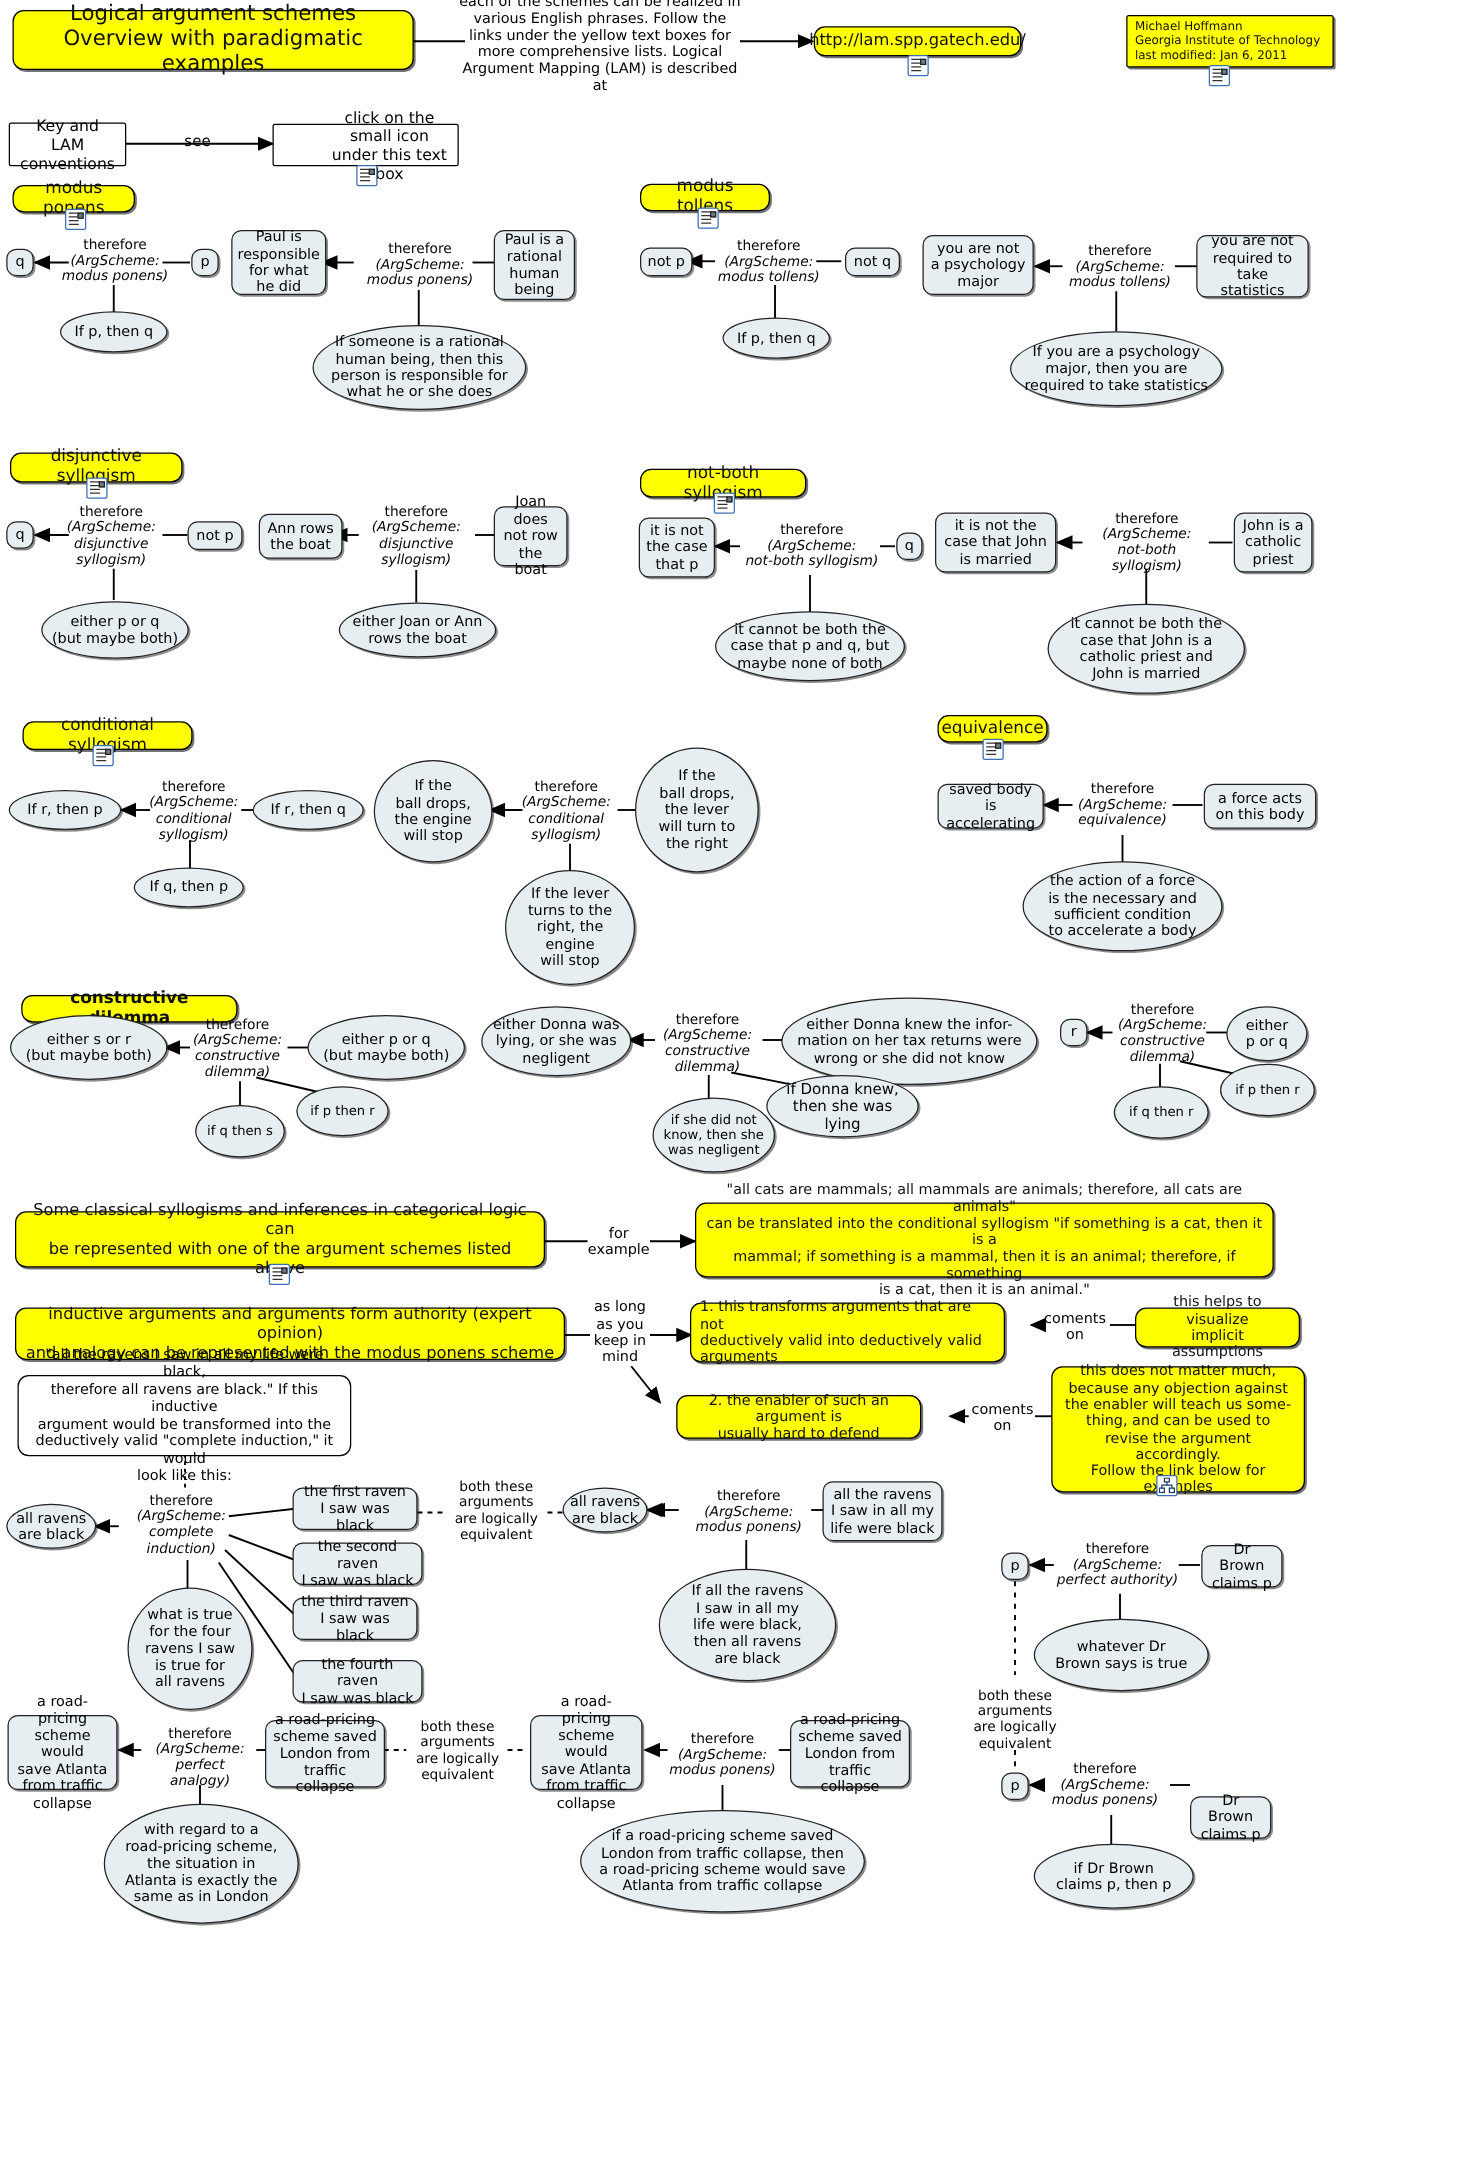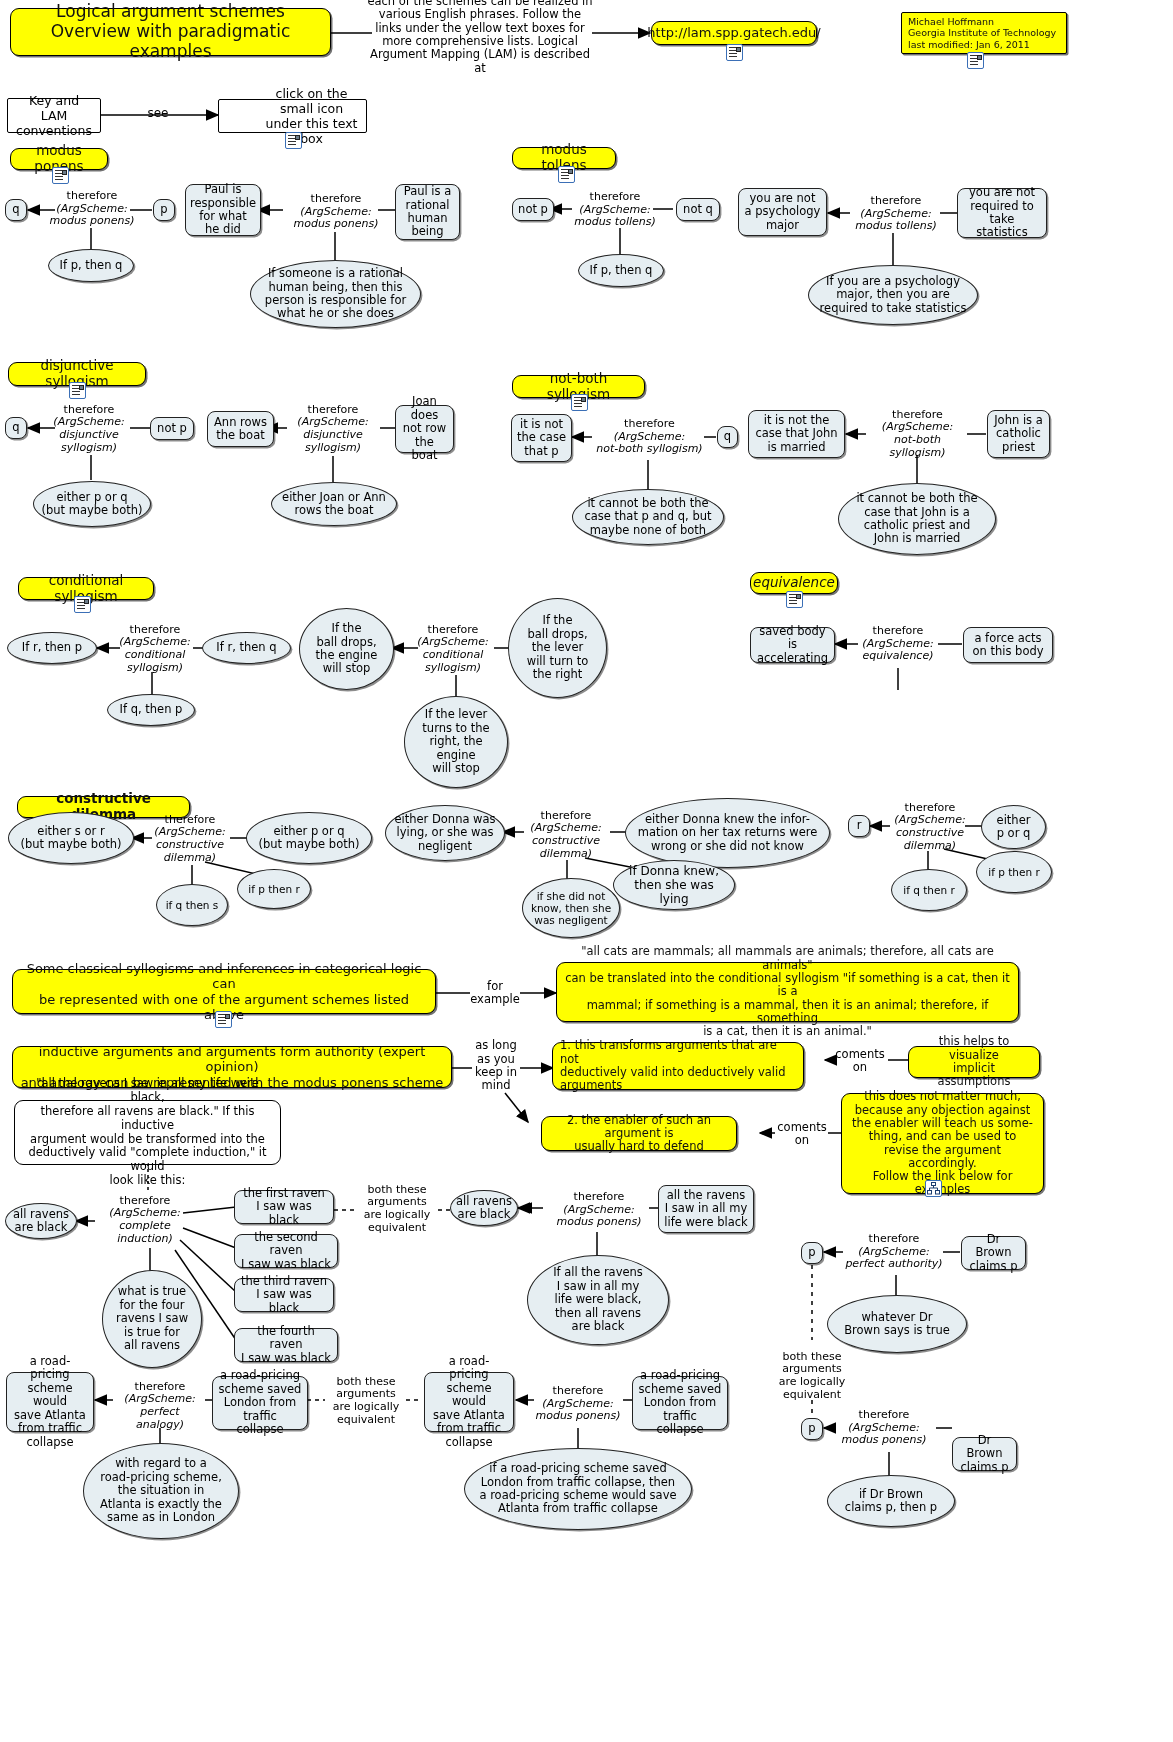--- a/index.html
+++ b/index.html
@@ -328,32 +328,36 @@
 ball drops,
 the lever
 will turn to
 the right</div>
 <div class="node ellip" style="left:404px;top:696px;width:104px;height:92px;font-size:11.5px;white-space:pre-line;">If the lever
 turns to the
 right, the
 engine
 will stop</div>
 
-<div class="node ybox" style="left:750px;top:572px;width:88px;height:22px;font-size:13.5px;font-style:italic;">equivalence</div>
+<div class="node ybox" style="left:750px;top:572px;width:88px;height:22px;font-size:13.5px;">equivalence</div>
 <span class="icon-doc" style="left:786px;top:591px;"></span>
 
 <div class="node sbox" style="left:750px;top:627px;width:85px;height:36px;font-size:11.5px;white-space:pre-line;">saved body is
 accelerating</div>
 <div class="node rel" style="left:856px;top:620px;width:84px;height:48px;font-size:11px;flex-direction:column;">
   <span>therefore</span>
   <span class="it" style="white-space:pre-line;">(ArgScheme:
 equivalence)</span>
 </div>
 <div class="node sbox" style="left:963px;top:627px;width:90px;height:36px;font-size:11.5px;white-space:pre-line;">a force acts
 on this body</div>
+<div class="node ellip" style="left:818px;top:689px;width:160px;height:72px;font-size:11.5px;white-space:pre-line;">the action of a force
+is the necessary and
+sufficient condition
+to accelerate a body</div>
 
 <div class="node ybox" style="left:17px;top:796px;width:173px;height:22px;font-size:13.5px;font-weight:bold;">constructive dilemma</div>
 
 <div class="node ellip" style="left:8px;top:812px;width:126px;height:52px;font-size:11.5px;white-space:pre-line;">either s or r
 (but maybe both)</div>
 <div class="node rel" style="left:148px;top:808px;width:84px;height:62px;font-size:11px;flex-direction:column;">
   <span>therefore</span>
   <span class="it" style="white-space:pre-line;">(ArgScheme:
 constructive
 dilemma)</span>

